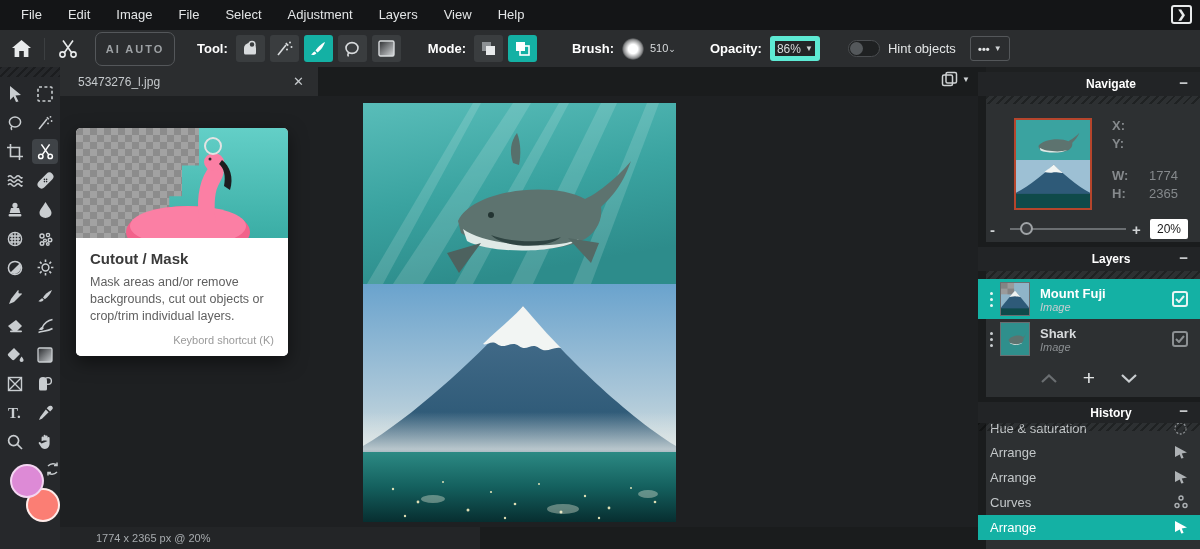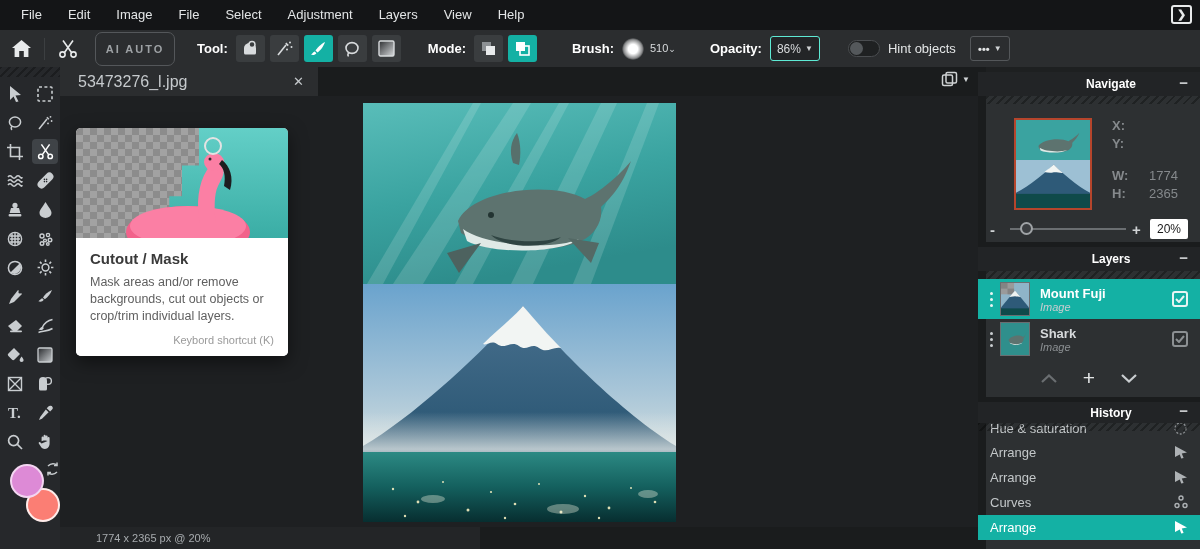--- a/index.html
+++ b/index.html
@@ -26,21 +26,21 @@
     display:flex; align-items:center; justify-content:center; background:transparent; }
   .tb-label { color:#ffffff; font-size:13px; font-weight:bold; margin:0 8px 0 22px; }
   .tool-btn { width:29px; height:27px; background:#3a3d3f; border-radius:3px; margin-right:5px;
     display:flex; align-items:center; justify-content:center; }
   .tool-btn.active { background:#14b1a4; }
   .brush-dot { width:22px; height:22px; border-radius:50%;
     background:radial-gradient(circle, #ffffff 0 30%, rgba(255,255,255,.45) 60%, rgba(255,255,255,0) 72%); }
   .brush-size { display:flex; align-items:center; margin-left:6px; }
   .brush-size .num { color:#d8dbdd; font-size:11px; line-height:11px; }
   .brush-size .chev { color:#cfd2d4; font-size:9px; line-height:8px; }
-  .opacity-box { width:50px; height:25px; border:1px solid #5eead4; border-radius:3px;
+  .opacity-box { width:50px; height:25px; border:5px solid #5eead4; border-radius:3px;
     background:#232527; color:#d8dbdd; font-size:12px; display:flex; align-items:center;
     justify-content:center; gap:4px; }
   .opacity-box .caret { font-size:8px; color:#cfd2d4; }
   .toggle { width:32px; height:17px; border-radius:9px; background:#1f2122;
     border:1px solid #4a4d50; position:relative; margin:0 8px 0 28px; }
   .toggle .knob { position:absolute; left:1px; top:1px; width:13px; height:13px;
     border-radius:50%; background:#54585b; }
   .hint-label { color:#e3e5e6; font-size:13px; }
   .more-box { width:40px; height:25px; border:1px solid #54575a; border-radius:3px;
     margin-left:14px; display:flex; align-items:center; justify-content:center; gap:4px;
@@ -63,21 +63,21 @@
   .swatch-bg { position:absolute; left:26px; top:26px; width:34px; height:34px; border-radius:50%;
     border:2px solid rgba(255,255,255,.85); z-index:1; }
   .swap-icon { position:absolute; left:46px; top:0; color:#c6cacd; }
 
   
   .center { position:absolute; left:60px; top:67px; width:918px; height:482px;
     display:flex; flex-direction:column; }
   .tabbar { height:29px; background:#1a1c1d; display:flex; align-items:center; position:relative; }
   .tab { width:258px; height:29px; background:#2b2d2f; display:flex; align-items:center;
     justify-content:space-between; padding:0 14px 0 18px; }
-  .tab .tab-title { color:#c6cacd; font-size:16px; }
+  .tab .tab-title { color:#c6cacd; font-size:12px; }
   .tab .tab-close { color:#c6cacd; font-size:13px; }
   .tab-layout { position:absolute; right:8px; top:4px; display:flex; align-items:center; gap:4px; }
   .tab-layout .caret { color:#cfd2d4; font-size:8px; }
   .canvas { flex:1; position:relative; background:#1e2022; overflow:hidden; }
   .doc { position:absolute; left:303px; top:7px; width:313px; }
   .doc .img { width:313px; display:block; }
   .statusbar { height:22px; background:#1a1c1d; display:flex; align-items:center; position:relative; }
   .statusbar .inner { position:absolute; left:0; top:0; width:420px; height:22px; background:#232527; }
   .statusbar .text { position:relative; margin-left:36px; color:#a7abae; font-size:11px; }
 

